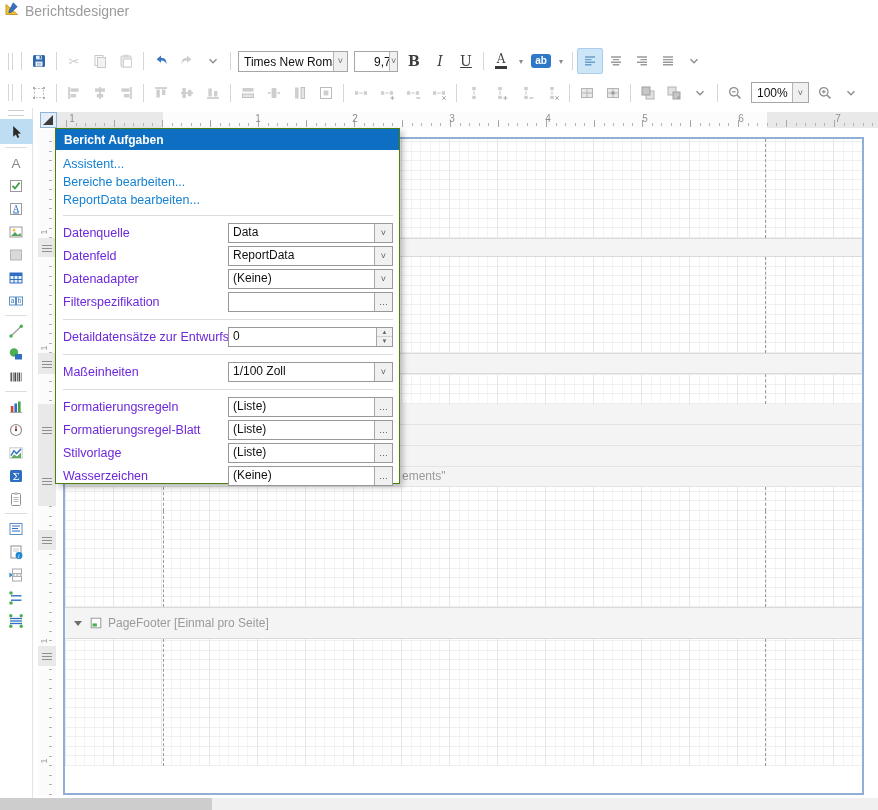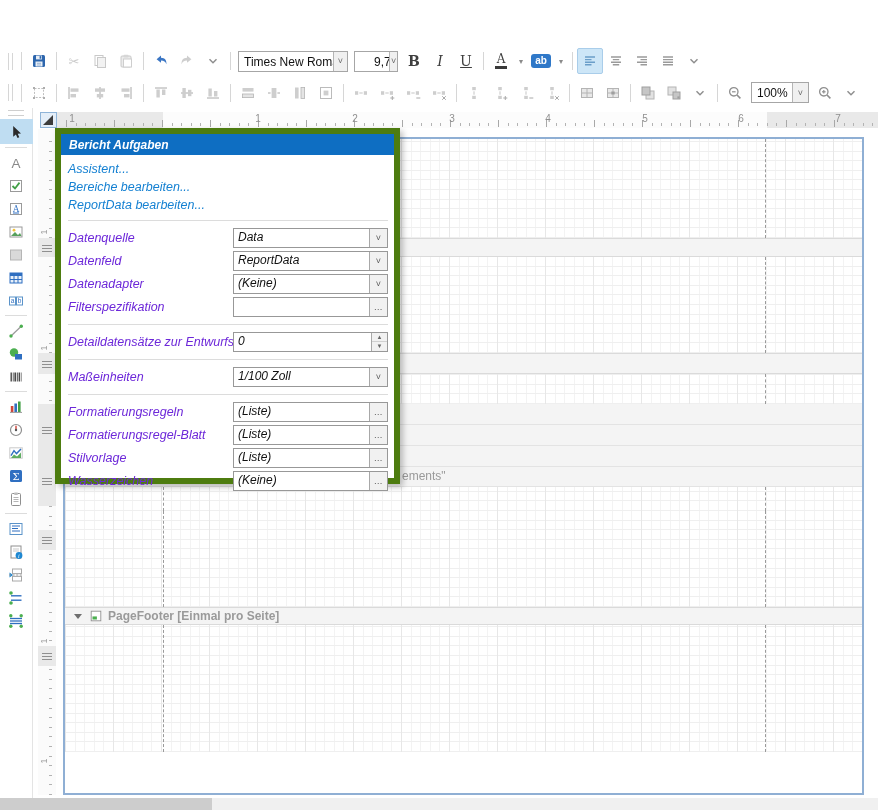--- a/index.html
+++ b/index.html
@@ -57,42 +57,49 @@
       repeating-linear-gradient(0deg,#efefef 0 1px,transparent 1px 9.6px),
       repeating-linear-gradient(90deg,#f3f3f3 0 1px,transparent 1px 9.6px);}
   .row.hdr{background:#f4f4f4;border-top:1px solid #dadada;border-bottom:1px solid #dadada;display:flex;align-items:center;font-size:12px;color:#9a9a9a;}
   .row.flat{background:#f4f4f4;border-bottom:1px solid #e3e3e3;font-size:12px;color:#9a9a9a;}
   .btri{width:0;height:0;border-left:4px solid transparent;border-right:4px solid transparent;border-top:5px solid #6f6f6f;margin-right:7px;flex:0 0 auto;}
   .btri.light{border-top-color:#b0b0b0;}
   .bicon{margin-right:5px;flex:0 0 auto;display:flex;}
   .dashline{position:absolute;top:0;bottom:0;width:0;border-left:1px dashed #9a9a9a;}
   .clip-text{position:absolute;left:337px;top:2px;font-size:12px;color:#9a9a9a;}
   
-  #popup{position:absolute;left:55px;top:128px;width:345px;height:356px;background:#fff;border:6px solid #4d7c0f;
-         box-shadow:3px 3px 6px rgba(0,0,0,.25);box-sizing:border-box;z-index:20;font-style:italic;}
+  #popup{position:absolute;left:55px;top:128px;width:345px;height:356px;background:#fff;border:1px solid #4d7c0f;
+         box-shadow:3px 3px 6px rgba(0,0,0,.25);box-sizing:border-box;z-index:20;}
   .pophead{height:21px;background:#0e6ec2;color:#fff;font-weight:bold;font-size:12px;display:flex;align-items:center;padding-left:8px;}
   .popbody{padding:5px 6px 0 7px;}
   .plink{color:#1581d2;font-size:12.5px;line-height:17px;width:fit-content;margin:1px 0;}
   .psep{height:1px;background:#dcdcdc;margin:6px 0 5px 0;}
   .prow{display:flex;align-items:center;height:23px;}
   .prow .lab{flex:0 0 165px;font-size:12.5px;color:#6d28d9;white-space:nowrap;overflow:hidden;}
   .ctrl{display:flex;flex:1;height:20px;border:1px solid #989898;background:#fff;box-sizing:border-box;align-items:stretch;gap:27px;}
   .ctrl .cval{flex:1;font-size:12px;padding:1px 4px;white-space:nowrap;overflow:hidden;color:#111;line-height:15px;}
   .ctrl .cbtn{width:17px;background:#f1f1f1;border-left:1px solid #a8a8a8;display:flex;align-items:center;justify-content:center;font-size:9px;color:#555;flex:0 0 17px;}
   .ctrl .spin{width:15px;flex:0 0 15px;display:flex;flex-direction:column;border-left:1px solid #a8a8a8;}
   .ctrl .spin div{flex:1;display:flex;align-items:center;justify-content:center;font-size:6px;color:#666;background:#f1f1f1;line-height:6px;}
   .ctrl .spin div:first-child{border-bottom:1px solid #d0d0d0;}
   
   #hscroll{position:absolute;left:0;top:798px;width:878px;height:12px;background:#f0f0f0;}
   #hscroll .thumb{position:absolute;left:0;top:0;width:212px;height:12px;background:#cdcdcd;}
 </style>
 </head>
 <body>
 
 <div class="app">
+  <div class="titlebar">
+    <span id="appicon"><svg width="16" height="16" viewBox="0 0 16 16">
+          <path d="M2 13.5 L13.5 13.5 L2 3.5 Z" fill="#f2c231" stroke="#c79a27"></path>
+          <path d="M9.3 1.8 L13.2 5.7 L7.6 11.2 L4.8 11.8 L5.4 9 Z" fill="#3a6fc4" stroke="#2a4f8f" stroke-width="0.6"></path>
+        </svg></span>
+    <span class="apptitle">Berichtsdesigner</span>
+  </div>
   <div class="tb" id="tb1">
       <div class="grip"></div>
       <div class="vsep"></div>
       <div class="tbtn">
         <span style="display: flex;">
           <svg width="16" height="16" viewBox="0 0 16 16">
             <rect x="2" y="2" width="12" height="12" rx="1.5" fill="#2d66ad"></rect>
             <rect x="5" y="2.6" width="6" height="3.8" fill="#e8eef5"></rect>
             <rect x="8.6" y="3.1" width="1.7" height="2.6" fill="#2d66ad"></rect>
             <rect x="4.5" y="8.5" width="7" height="5" fill="#e8eef5"></rect>
@@ -758,21 +765,21 @@
           <span class="clip-text">ements"</span>
         </div>
         <div class="row grid" style="height: 24px;">
           <div class="dashline" style="left: 98px;"></div>
           <div class="dashline" style="left: 700px;"></div>
         </div>
         <div class="row grid" style="height: 96px;">
           <div class="dashline" style="left: 98px;"></div>
           <div class="dashline" style="left: 700px;"></div>
         </div>
-        <div class="row hdr" style="height: 18px; padding-left: 9px; font-weight: bold;">
+        <div class="row hdr" style="height: 32px; padding-left: 9px;">
           <span class="btri"></span>
           <span class="bicon">
             <svg width="14" height="14" viewBox="0 0 16 16">
               <rect x="2.5" y="2.5" width="11" height="11" fill="#fff" stroke="#8f8f8f"></rect>
               <rect x="4" y="8.5" width="5" height="3.5" fill="#4caf50"></rect>
             </svg>
           </span>
           <span>PageFooter [Einmal pro Seite]</span>
         </div>
         <div class="row grid" style="height: 127px;">

